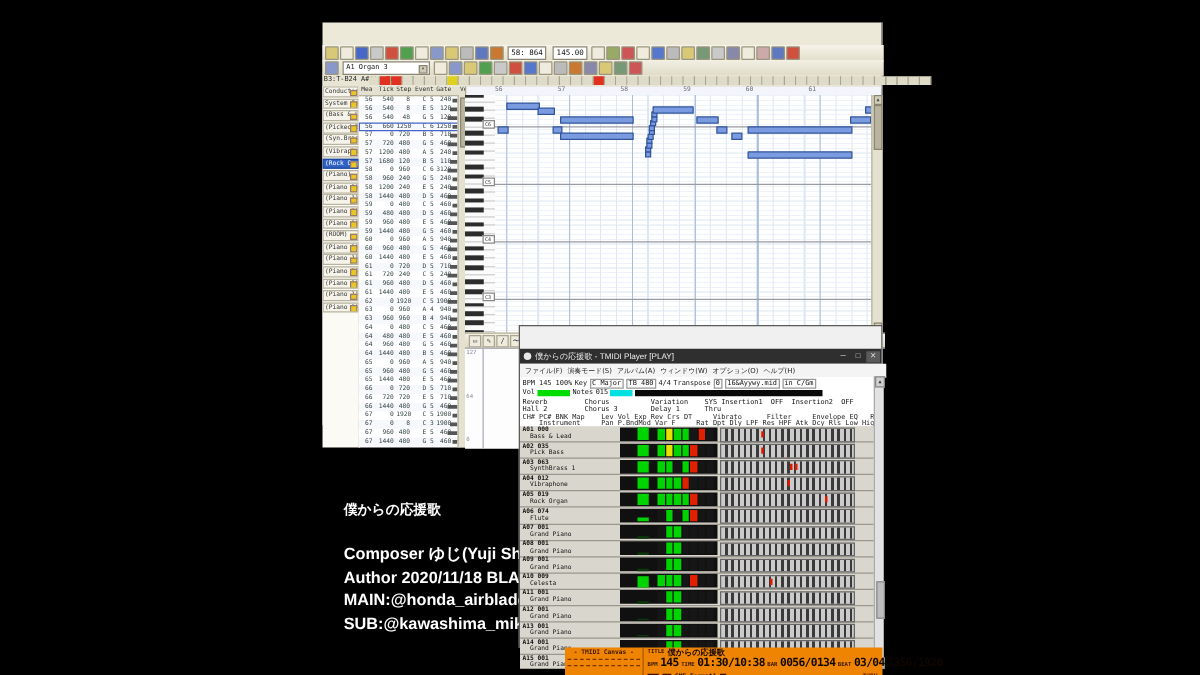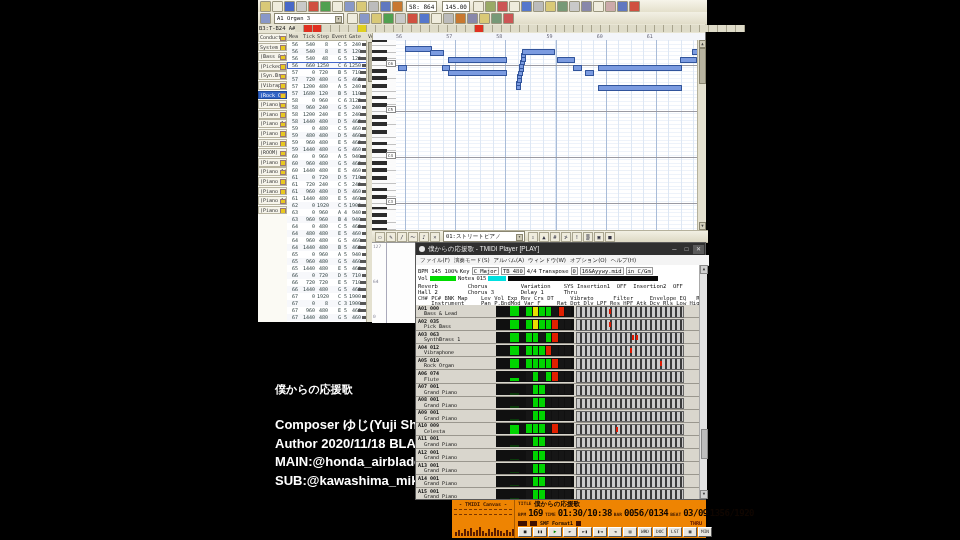--- a/index.html
+++ b/index.html
@@ -1,18 +1,18 @@
 <!DOCTYPE html>
 <html><head>
 <meta charset="utf-8">
 <style>
   html,body{margin:0;padding:0;background:#000;width:960px;height:540px;overflow:hidden;
     font-family:"DejaVu Sans Mono",monospace;-webkit-font-smoothing:none;}
   #stage{position:absolute;inset:0;width:960px;height:540px;background:#000;}
-  .abs{position:absolute;}
+  .abs{position:absolute;margin-top:18px;}
   
   .domino{left:258px;top:0;width:447px;height:322px;background:#ece9d8;border-right:1px solid #777;z-index:1;}
   .d-toolbar1{left:0;top:0;width:447px;height:12px;background:linear-gradient(#f6f4ea,#e4e0cc);border-bottom:1px solid #c9c5b2;display:flex;align-items:center;gap:1px;padding-left:2px;}
   .d-toolbar2{left:0;top:12px;width:447px;height:12px;background:linear-gradient(#f2f0e4,#e0dcc8);border-bottom:1px solid #c9c5b2;display:flex;align-items:center;gap:1px;padding-left:2px;}
   .tb-ico{width:9px;height:9px;border:1px solid #9a967f;border-radius:1px;flex:0 0 auto;}
   .readout{height:9px;background:#fff;border:1px solid #8a8671;color:#111;font-size:6px;line-height:9px;padding:0 2px;margin:0 2px;flex:0 0 auto;}
   .combo{height:9px;background:#fff;border:1px solid #8a8671;color:#111;font-size:5.5px;line-height:9px;padding:0 8px 0 2px;margin:0 2px;position:relative;flex:0 0 auto;white-space:nowrap;overflow:hidden;}
   .combo i{position:absolute;right:1px;top:2px;width:5px;height:5px;background:#cfcbb8;border:1px solid #8a8671;font-style:normal;font-size:4px;line-height:4px;text-align:center;color:#333;}
   .d-row3{left:0;top:24px;width:447px;height:9px;background:#e8e5d4;border-bottom:1px solid #b5b19c;}
   .d-poslabel{position:absolute;left:1px;top:1px;font-size:5.5px;color:#222;white-space:nowrap;}
@@ -1063,27 +1063,27 @@
           <span class="c-bar" style="height: 6px;"></span>
           <span class="c-bar" style="height: 4px;"></span>
           <span class="c-bar" style="height: 7px;"></span>
         </div>
     </div>
     <div class="c-main">
       <span class="c-title-lbl">TITLE</span>
       <span class="c-title">僕からの応援歌</span>
       <div class="c-stats" id="cstats">
           <span class="c-sl">BPM</span>
-          <span class="c-sv">169</span>
+          <span class="c-sv">145</span>
           <span class="c-sl">TIME</span>
           <span class="c-sv">01:30/10:38</span>
           <span class="c-sl">BAR</span>
           <span class="c-sv">0056/0134</span>
           <span class="c-sl">BEAT</span>
-          <span class="c-sv">03/09</span>
+          <span class="c-sv">03/04</span>
           <span class="c-sv">1356/1920</span>
         </div>
       <div class="c-badges">
         <span class="c-badge"></span>
         <span class="c-badge" style="width:7px"></span>
         <span class="c-fmt">SMF Format1</span>
         <span class="c-badge" style="width:5px"></span>
       </div>
       <span class="c-thru">THRU</span>
       <div class="c-transport" id="ctransport">

